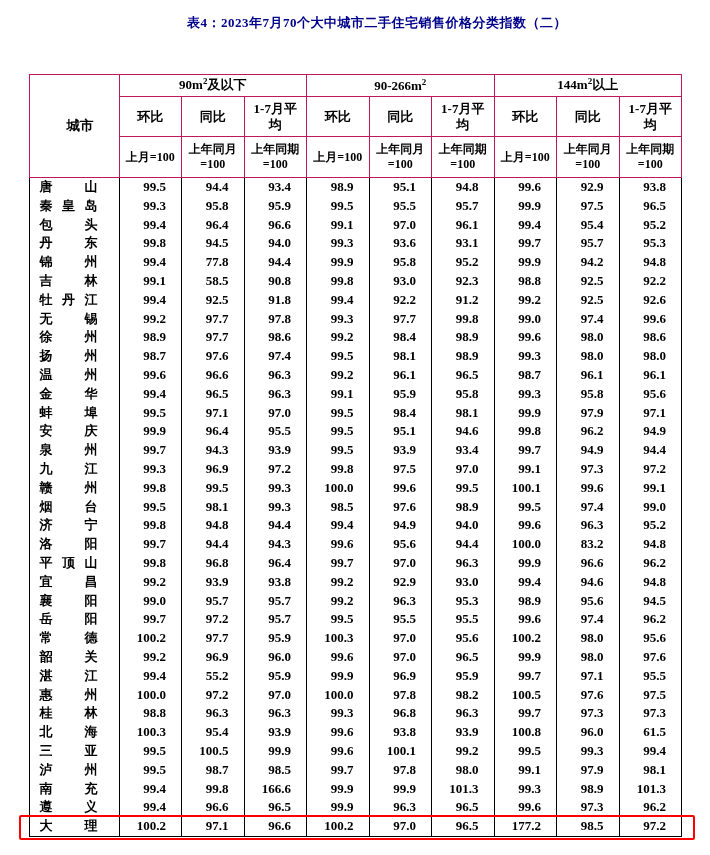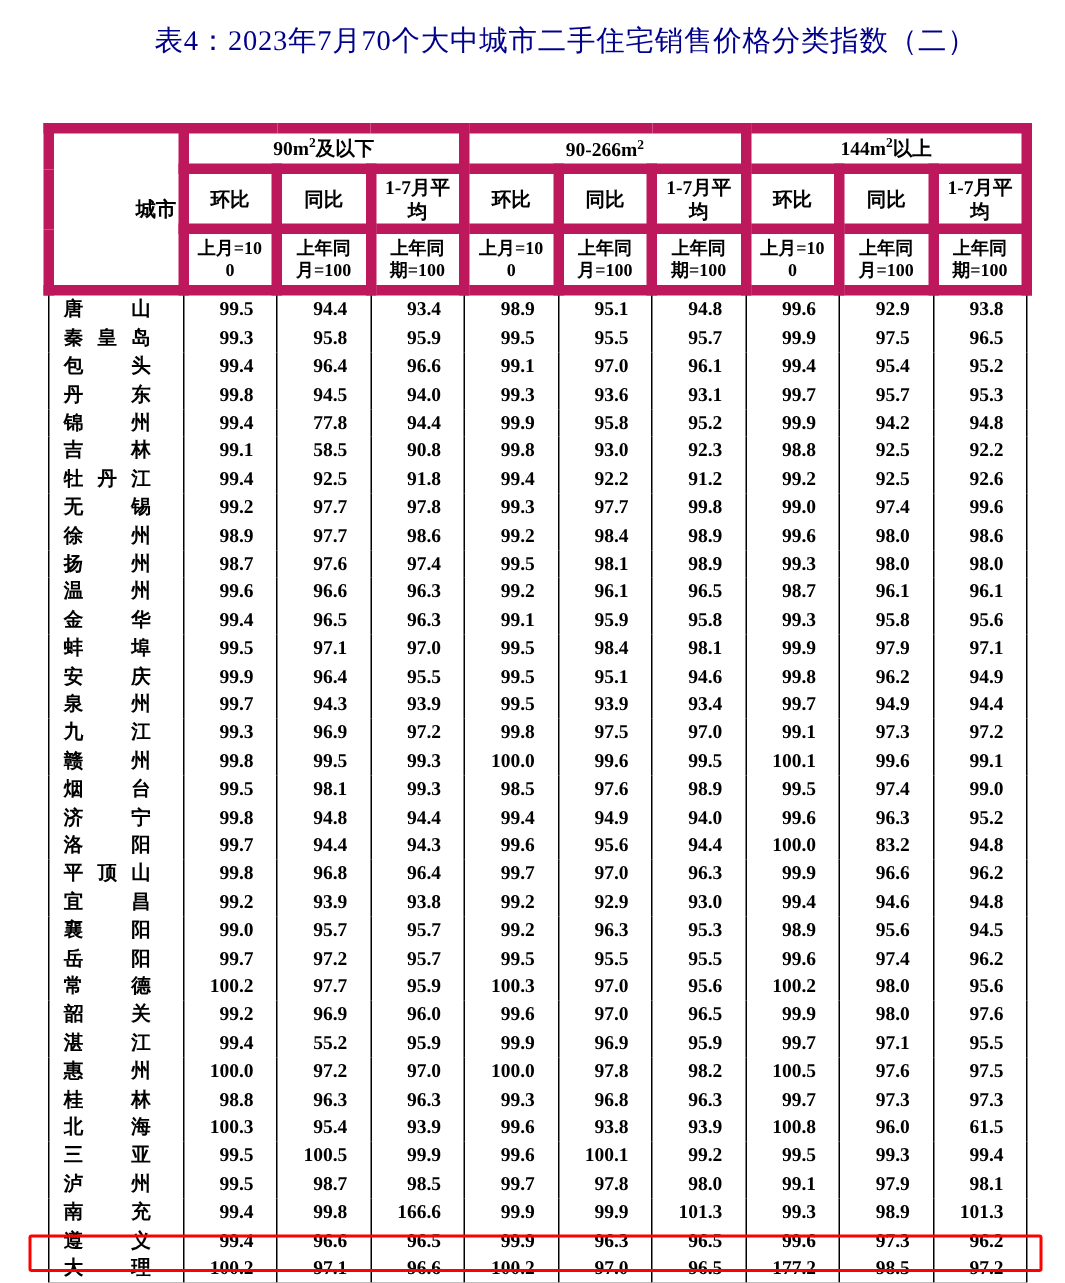--- a/index.html
+++ b/index.html
@@ -7,60 +7,60 @@
     margin: 0; padding: 0;
     width: 710px; height: 855px;
     background: #ffffff;
     color: #000;
     font-family: "Liberation Serif", "DejaVu Serif", serif;
   }
   .page-title {
     margin: 0;
     padding-top: 14px;
     text-align: center;
-    font-size: 19px;
-    font-weight: normal;
+    font-size: 13px;
+    font-weight: bold;
     color: var(--title-color, #00008B);
     letter-spacing: 0.5px;
     padding-left: 44px;
   }
   .table-wrap {
     position: relative;
     width: 653px;
     margin: 42px auto 0;
   }
   table {
     border-collapse: collapse;
     table-layout: fixed;
     width: 653px;
     border: 1px solid #000;
   }
   col.city-col { width: 90px; }
   col.val-col  { width: 62.5px; }
 
   thead th {
-    border: 7px solid #be185d;
+    border: 1px solid #be185d;
     font-weight: bold;
     text-align: center;
     vertical-align: middle;
   }
   .group-row th { height: 22px; font-size: 13px; }
   .group-row sup { font-size: 9px; }
   .sub-row th {
     height: 40px; font-size: 13px;
     padding: 0 5px; line-height: 16px;
     word-break: break-all;
   }
   .base-row th {
     height: 41px; font-size: 12px;
     padding: 0 4px; line-height: 15px;
     word-break: break-all;
   }
   th.city-head {
-    text-align: right;
+    text-align: center;
     padding-left: 13px;
     font-size: 13.5px;
   }
 
   tbody td {
     border-left: 1px solid #000;
     border-right: 1px solid #000;
     border-top: none; border-bottom: none;
     height: 18.8px;
     line-height: 18.8px;

